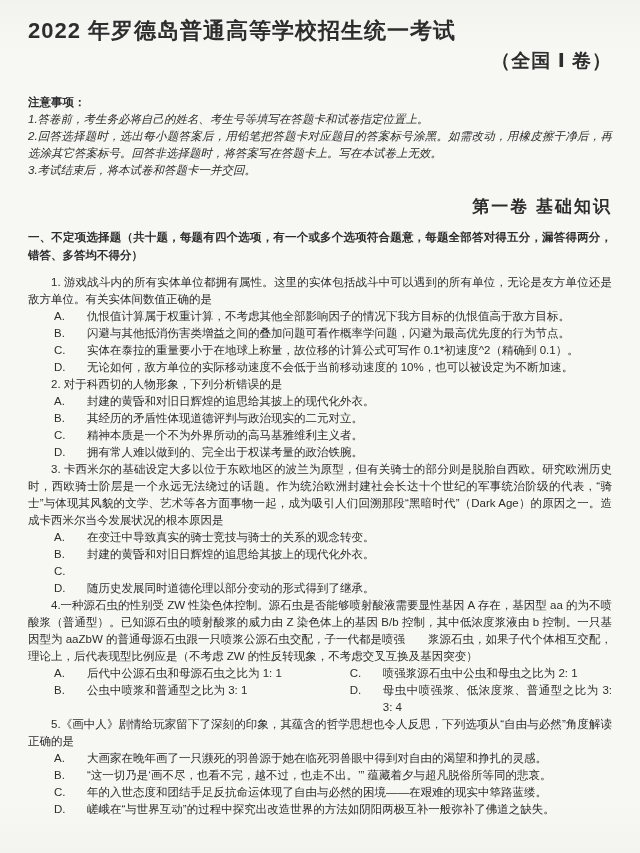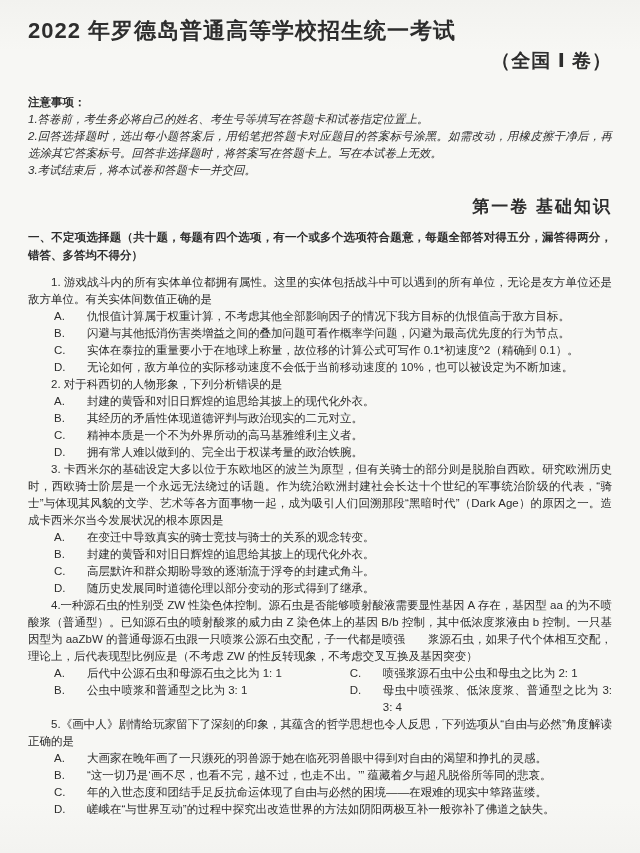--- a/index.html
+++ b/index.html
@@ -160,21 +160,20 @@
     <div class="option">
       <span class="option-label">A.</span>
       <span class="option-text">在变迁中导致真实的骑士竞技与骑士的关系的观念转变。</span>
     </div>
     <div class="option">
       <span class="option-label">B.</span>
       <span class="option-text">封建的黄昏和对旧日辉煌的追思给其披上的现代化外衣。</span>
     </div>
     <div class="option">
       <span class="option-label">C.</span>
-      <span class="option-text">高层默许和群众期盼导致的逐渐流于浮夸的封建式角斗。</span>
     </div>
     <div class="option">
       <span class="option-label">D.</span>
       <span class="option-text">随历史发展同时道德伦理以部分变动的形式得到了继承。</span>
     </div>
   </div>
 
   <div>
     <p class="question-stem">4.一种源石虫的性别受 ZW 性染色体控制。源石虫是否能够喷射酸液需要显性基因 A 存在，基因型 aa 的为不喷酸浆（普通型）。已知源石虫的喷射酸浆的威力由 Z 染色体上的基因 B/b 控制，其中低浓度浆液由 b 控制。一只基因型为 aaZbW 的普通母源石虫跟一只喷浆公源石虫交配，子一代都是喷强　　浆源石虫，如果子代个体相互交配，理论上，后代表现型比例应是（不考虑 ZW 的性反转现象，不考虑交叉互换及基因突变）</p>
     <div class="option-grid-row">

